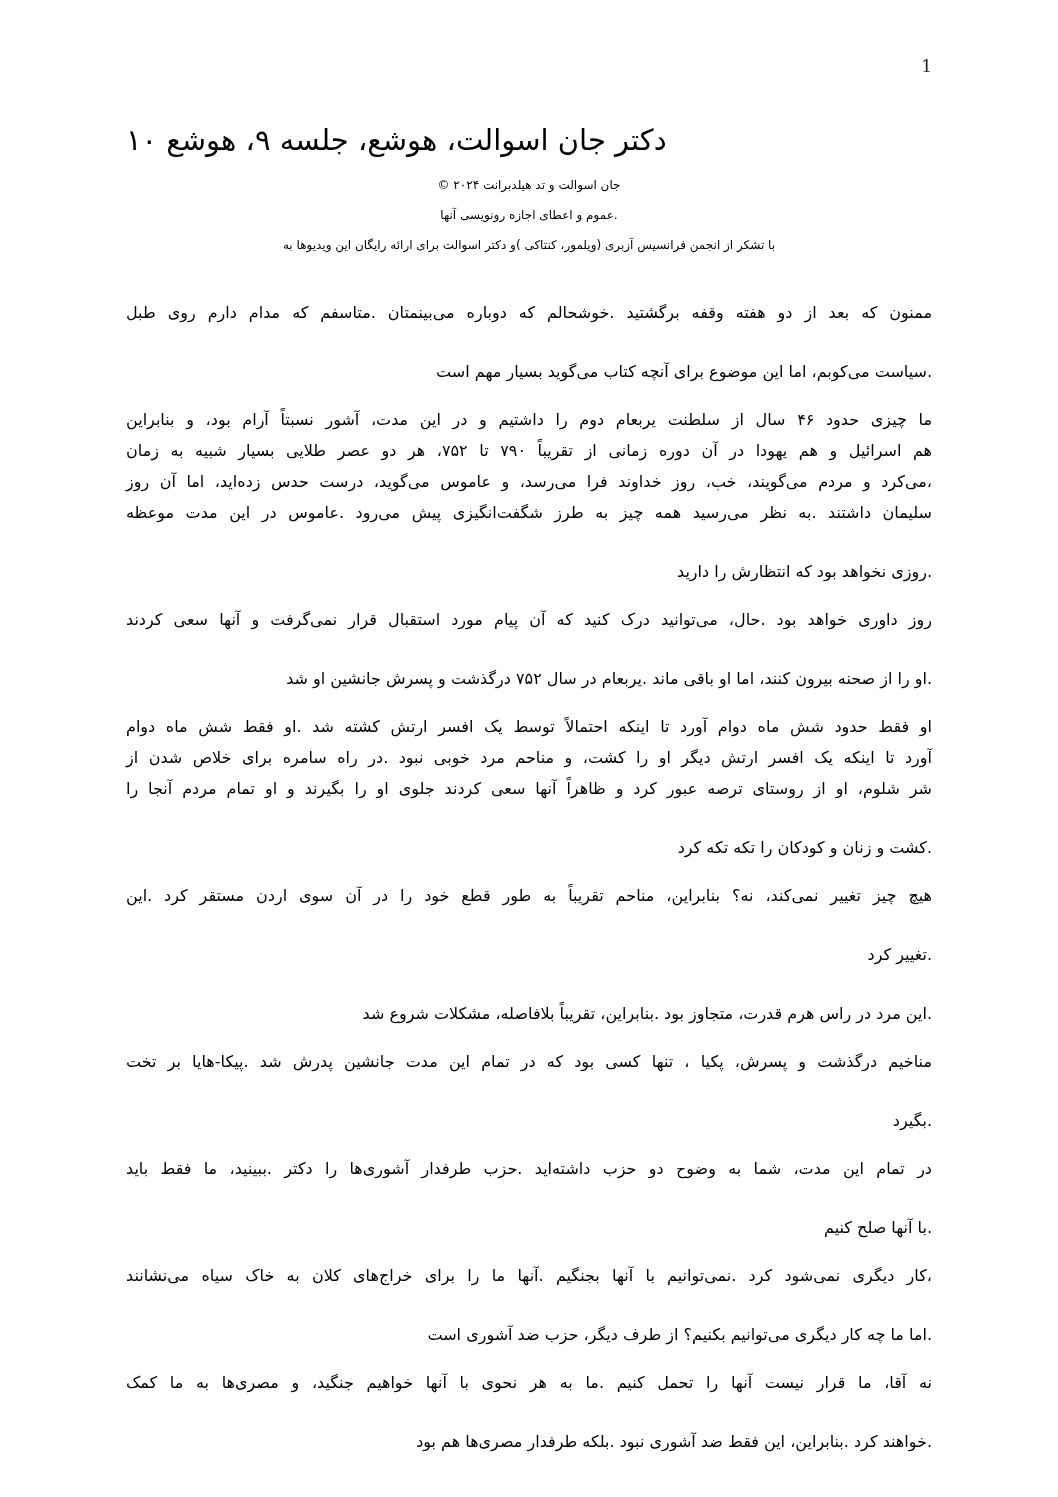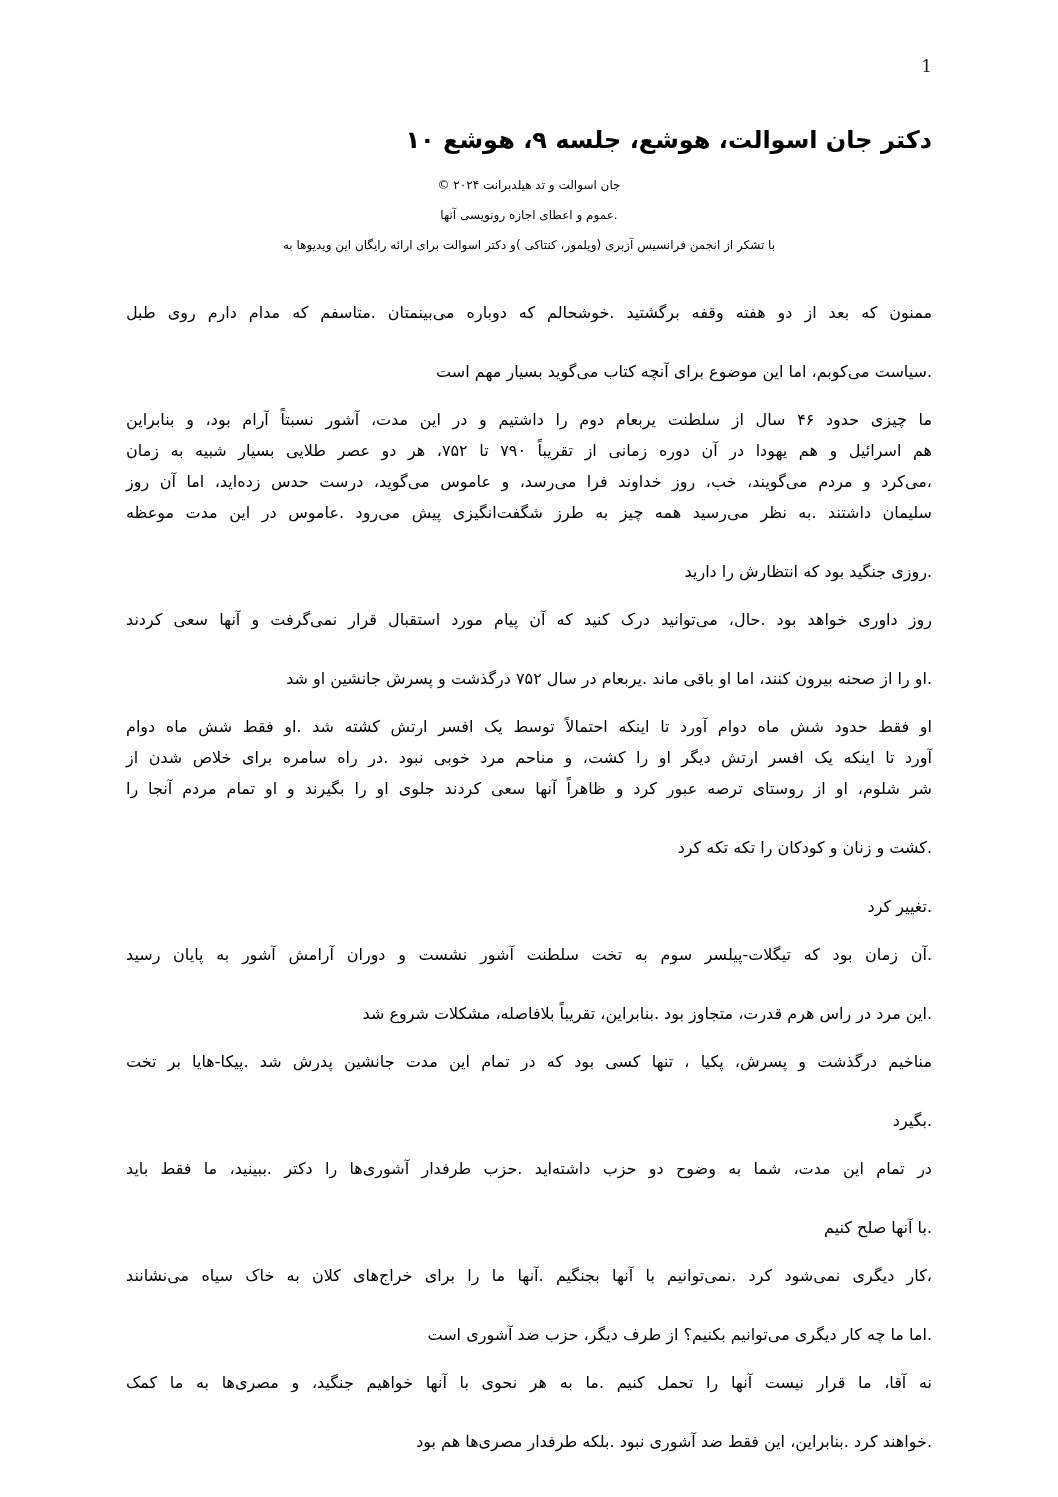--- a/index.html
+++ b/index.html
@@ -11,22 +11,22 @@
     overflow:hidden;
   }
   .page-number{
     text-align:right;
     font-family:"DejaVu Serif",serif;
     font-size:17px;line-height:24px;color:#1a1a1a;
     direction:ltr;
   }
   .doc-title{
     margin:40px 0 0 0;
-    direction:rtl;text-align:right;
-    font-size:24px;line-height:44px;font-weight:bold;
+    direction:rtl;text-align:left;
+    font-size:29px;line-height:44px;font-weight:normal;
   }
   .subtitle{
     margin-top:8px;
     direction:rtl;text-align:center;
     font-size:12px;line-height:30px;
   }
   .doc-body{
     margin-top:37px;
     direction:rtl;
     font-size:16px;line-height:31px;
@@ -50,37 +50,37 @@
   <div class="doc-body">
       <div class="para">
         <div class="line line-full">ممنون که بعد از دو هفته وقفه برگشتید .خوشحالم که دوباره می‌بینمتان .متاسفم که مدام دارم روی طبل</div>
         <div class="line line-last">.سیاست می‌کوبم، اما این موضوع برای آنچه کتاب می‌گوید بسیار مهم است</div>
       </div>
       <div class="para">
         <div class="line line-full">ما چیزی حدود ۴۶ سال از سلطنت یربعام دوم را داشتیم و در این مدت، آشور نسبتاً آرام بود، و بنابراین</div>
         <div class="line line-full">هم اسرائیل و هم یهودا در آن دوره زمانی از تقریباً ۷۹۰ تا ۷۵۲، هر دو عصر طلایی بسیار شبیه به زمان</div>
         <div class="line line-full">،می‌کرد و مردم می‌گویند، خب، روز خداوند فرا می‌رسد، و عاموس می‌گوید، درست حدس زده‌اید، اما آن روز</div>
         <div class="line line-full">سلیمان داشتند .به نظر می‌رسید همه چیز به طرز شگفت‌انگیزی پیش می‌رود .عاموس در این مدت موعظه</div>
-        <div class="line line-last">.روزی جنگید بود که انتظارش را دارید</div>
+        <div class="line line-last">.روزی نخواهد بود که انتظارش را دارید</div>
       </div>
       <div class="para">
         <div class="line line-full">روز داوری خواهد بود .حال، می‌توانید درک کنید که آن پیام مورد استقبال قرار نمی‌گرفت و آنها سعی کردند</div>
         <div class="line line-last">.او را از صحنه بیرون کنند، اما او باقی ماند .یربعام در سال ۷۵۲ درگذشت و پسرش جانشین او شد</div>
       </div>
       <div class="para">
         <div class="line line-full">او فقط حدود شش ماه دوام آورد تا اینکه احتمالاً توسط یک افسر ارتش کشته شد .او فقط شش ماه دوام</div>
         <div class="line line-full">آورد تا اینکه یک افسر ارتش دیگر او را کشت، و مناحم مرد خوبی نبود .در راه سامره برای خلاص شدن از</div>
         <div class="line line-full">شر شلوم، او از روستای ترصه عبور کرد و ظاهراً آنها سعی کردند جلوی او را بگیرند و او تمام مردم آنجا را</div>
         <div class="line line-last">.کشت و زنان و کودکان را تکه تکه کرد</div>
       </div>
       <div class="para">
+        <div class="line line-full">هیچ چیز تغییر نمی‌کند، نه؟ بنابراین، مناحم تقریباً به طور قطع خود را در آن سوی اردن مستقر کرد .این</div>
         <div class="line line-last">.تغییر کرد</div>
       </div>
       <div class="para">
-        <div class="line line-full">.آن زمان بود که تیگلات-پیلسر سوم به تخت سلطنت آشور نشست و دوران آرامش آشور به پایان رسید</div>
         <div class="line line-last">.این مرد در راس هرم قدرت، متجاوز بود .بنابراین، تقریباً بلافاصله، مشکلات شروع شد</div>
       </div>
       <div class="para">
         <div class="line line-full">مناخیم درگذشت و پسرش، پکیا ، تنها کسی بود که در تمام این مدت جانشین پدرش شد .پیکا-هایا بر تخت</div>
         <div class="line line-last">.بگیرد</div>
       </div>
       <div class="para">
         <div class="line line-full">در تمام این مدت، شما به وضوح دو حزب داشته‌اید .حزب طرفدار آشوری‌ها را دکتر .ببینید، ما فقط باید</div>
         <div class="line line-last">.با آنها صلح کنیم</div>
       </div>

